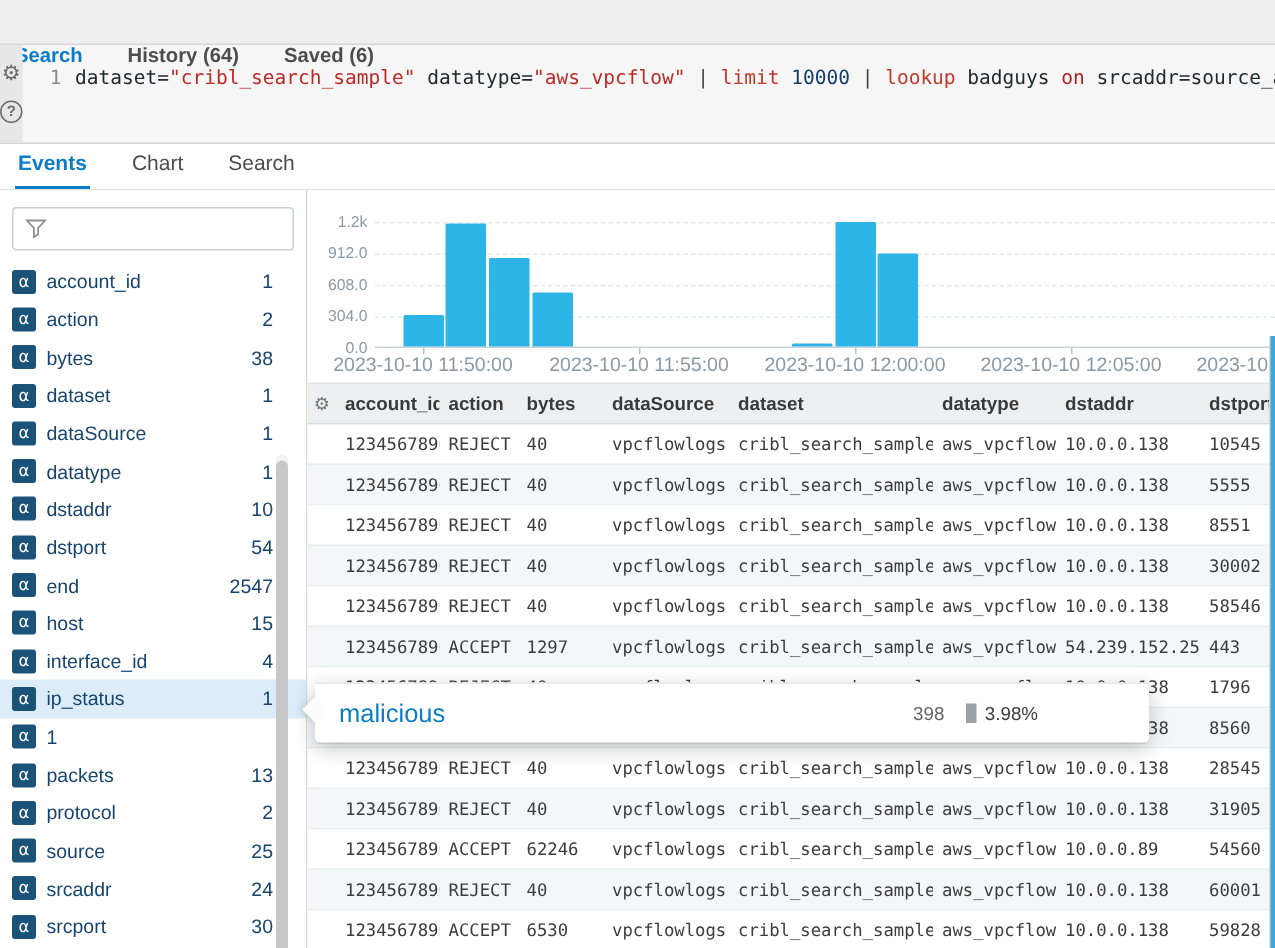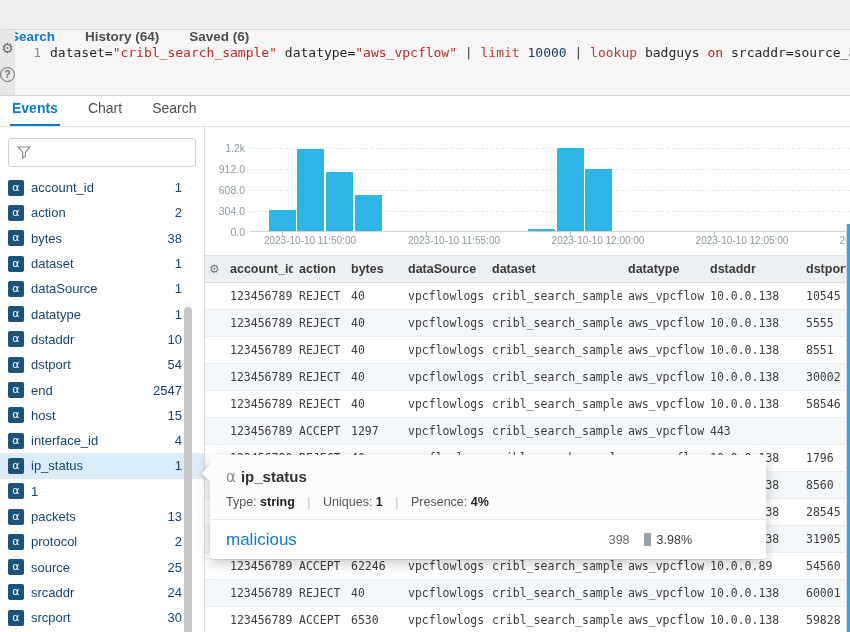--- a/index.html
+++ b/index.html
@@ -68,22 +68,22 @@
           border-bottom:1px solid #c9d4da; }
   .gridline { position:absolute; left:0; right:0; height:0;
               border-top:1px dashed #e2e9ed; }
   .bar { position:absolute; bottom:0; width:27px; background:#2eb5e8;
          border-radius:1px 1px 0 0; cursor:pointer; }
   .ylabel { position:absolute; width:40px; text-align:right; font-size:10.5px;
             color:#8b99a3; }
   .xtick { position:absolute; bottom:-5px; width:1px; height:4px; background:#b4c0c8; }
   .xlabels { position:absolute; left:45px; top:108px; width:600px; height:16px;
              overflow:visible; }
-  .xlabel { position:absolute; transform:translateX(-50%); font-size:10px;
-            color:#8b99a3; white-space:nowrap;margin-left:28px; }
+  .xlabel { position:absolute; transform:translateX(-50%); font-size:13px;
+            color:#8b99a3; white-space:nowrap; }
 
   
   .table { position:relative; overflow:hidden; }
   .trow { display:grid;
           grid-template-columns:19px 69px 52px 57px 84px 136px 82px 96px 50px; }
   .thead { background:#edf0f2; border-top:1px solid #e0e0e0; border-bottom:1px solid #d5dadd;
            height:28px; }
   .th { font-size:12.5px; font-weight:700; color:#3a3a3a; display:flex; align-items:center;
         padding-left:6px; white-space:nowrap; overflow:hidden; cursor:pointer; }
   .th-gear { color:#777; font-size:12px; display:flex; align-items:center;
@@ -353,20 +353,21 @@
             <div class="td">58546</div>
           </div>
           <div class="trow tr alt">
             <div class="td"></div>
             <div class="td">123456789012</div>
             <div class="td">ACCEPT</div>
             <div class="td">1297</div>
             <div class="td">vpcflowlogs</div>
             <div class="td">cribl_search_sample</div>
             <div class="td">aws_vpcflow</div>
+            <div class="td">54.239.152.25</div>
             <div class="td">443</div>
           </div>
           <div class="trow tr">
             <div class="td"></div>
             <div class="td">123456789012</div>
             <div class="td">REJECT</div>
             <div class="td">40</div>
             <div class="td">vpcflowlogs</div>
             <div class="td">cribl_search_sample</div>
             <div class="td">aws_vpcflow</div>
@@ -437,35 +438,20 @@
             <div class="td">cribl_search_sample</div>
             <div class="td">aws_vpcflow</div>
             <div class="td">10.0.0.138</div>
             <div class="td">59828</div>
           </div>
         </div>
     </div>
 
     <div class="popup">
       <div class="popup-arrow"></div>
-      <div class="popup-head">
-        <div class="popup-title">
-          <span class="alpha">α</span><span>ip_status</span>
-        </div>
-        <div class="popup-meta">
-          <span>Type:</span>
-          <b>string</b>
-          <span class="meta-sep">|</span>
-          <span>Uniques:</span>
-          <b>1</b>
-          <span class="meta-sep">|</span>
-          <span>Presence:</span>
-          <b>4%</b>
-        </div>
-      </div>
       <div id="popup-values">
           <div class="popup-row">
             <span class="val-link">malicious</span>
             <span class="val-right">
               <span class="val-count">398</span>
               <span class="val-bar"></span>
               <span class="val-pct">3.98%</span>
             </span>
           </div>
         </div>

